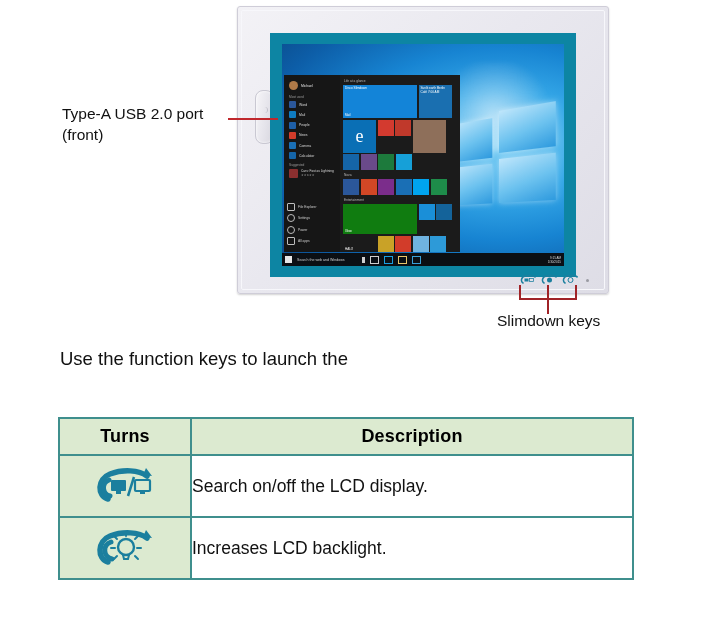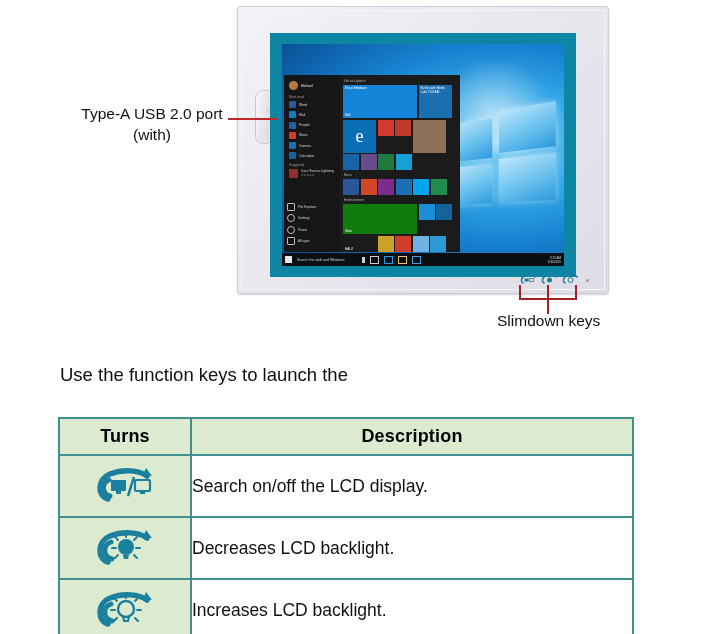--- a/index.html
+++ b/index.html
@@ -11,21 +11,21 @@
     position:relative;
     overflow:hidden;
   }
   .page{position:relative;width:714px;height:634px;}
 
   
   .callout-usb{
     position:absolute;left:62px;top:103px;width:180px;
     font-size:15.5px;line-height:21px;color:#111;
   }
-  .callout-usb div{white-space:nowrap;text-align:center;}
+  .callout-usb div{white-space:nowrap;}
   .leader-usb{
     position:absolute;left:228px;top:118px;width:50px;height:2px;
     background:#c0282d;
   }
 
   
   .device{
     position:absolute;left:237px;top:6px;width:372px;height:288px;
   }
   .bezel{
@@ -142,21 +142,21 @@
   .bracket .bstem{position:absolute;left:28px;top:13px;width:2px;height:16px;background:#a02327;}
   .fk-label{
     position:absolute;left:497px;top:312px;font-size:15.5px;color:#111;
   }
 
   
   .intro{
     position:absolute;left:60px;top:346px;width:420px;
     font-size:18.5px;line-height:26px;color:#111;
   }
-  .intro div{white-space:nowrap;margin-top:16px;}
+  .intro div{white-space:nowrap;}
 
   
   .tbl{
     position:absolute;left:58px;top:417px;width:576px;
     border-collapse:collapse;
     table-layout:fixed;
   }
   .tbl td,.tbl th{
     border:2px solid #3f8f8d;
     padding:0;
@@ -347,21 +347,21 @@
         <path d="M6 18 C1 15 2 6 10 4 C18 2 26 3 30 6" fill="none" stroke="#1b7f9e" stroke-width="3" stroke-linecap="round"></path>
         <path d="M28 6 l4 0 l-3 -4 z" fill="#1b7f9e"></path>
         <circle cx="17" cy="12" r="5" fill="none" stroke="#1b7f9e" stroke-width="2"></circle>
       </svg>
       <div class="fdot"></div>
     </div>
   </div>
 
   <div class="callout-usb">
     <div>Type-A USB 2.0 port</div>
-    <div>(with)</div>
+    <div>(front)</div>
   </div>
   <div class="leader-usb"></div>
 
   <div class="bracket">
     <div class="bh"></div>
     <div class="bl b1"></div>
     <div class="bl b2"></div>
     <div class="bl b3"></div>
     <div class="bstem"></div>
   </div>
@@ -393,41 +393,20 @@
           </svg>
         </td>
         <td class="cell-desc">Search on/off the LCD display.</td>
       </tr>
       <tr>
         <td class="cell-icon">
           <svg class="ic" width="62" height="44" viewBox="0 0 62 44">
             <path d="M14 36 C3 33 3 15 16 10 C29 5 45 6 53 12" fill="none" stroke="#1b7f9e" stroke-width="5.5" stroke-linecap="round"></path>
             <path d="M49 11 l9 1 l-6 -8 z" fill="#1b7f9e"></path>
             <path d="M18 33 C9 31 8 19 17 16" fill="none" stroke="#1b7f9e" stroke-width="5" stroke-linecap="round"></path>
-            <circle cx="32" cy="21" r="8" fill="#1b7f9e"></circle>
-            <path d="M29 29 h6 l-1 4 h-4 z" fill="#1b7f9e"></path>
-            <g stroke="#1b7f9e" stroke-width="2" stroke-linecap="round">
-              <line x1="32" y1="7" x2="32" y2="11"></line>
-              <line x1="21" y1="11" x2="24" y2="14"></line>
-              <line x1="43" y1="11" x2="40" y2="14"></line>
-              <line x1="18" y1="22" x2="22" y2="22"></line>
-              <line x1="46" y1="22" x2="42" y2="22"></line>
-              <line x1="21" y1="32" x2="24" y2="29"></line>
-              <line x1="43" y1="32" x2="40" y2="29"></line>
-            </g>
-          </svg>
-        </td>
-        <td class="cell-desc">Decreases LCD backlight.</td>
-      </tr>
-      <tr>
-        <td class="cell-icon">
-          <svg class="ic" width="62" height="44" viewBox="0 0 62 44">
-            <path d="M14 36 C3 33 3 15 16 10 C29 5 45 6 53 12" fill="none" stroke="#1b7f9e" stroke-width="5.5" stroke-linecap="round"></path>
-            <path d="M49 11 l9 1 l-6 -8 z" fill="#1b7f9e"></path>
-            <path d="M18 33 C9 31 8 19 17 16" fill="none" stroke="#1b7f9e" stroke-width="5" stroke-linecap="round"></path>
             <circle cx="32" cy="21" r="8" fill="none" stroke="#1b7f9e" stroke-width="2.4"></circle>
             <path d="M29 29 h6 l-1 4 h-4 z" fill="none" stroke="#1b7f9e" stroke-width="2"></path>
             <g stroke="#1b7f9e" stroke-width="2" stroke-linecap="round">
               <line x1="32" y1="6" x2="32" y2="10"></line>
               <line x1="20" y1="10" x2="23" y2="13"></line>
               <line x1="44" y1="10" x2="41" y2="13"></line>
               <line x1="17" y1="22" x2="21" y2="22"></line>
               <line x1="47" y1="22" x2="43" y2="22"></line>
               <line x1="20" y1="33" x2="23" y2="30"></line>
               <line x1="44" y1="33" x2="41" y2="30"></line>

